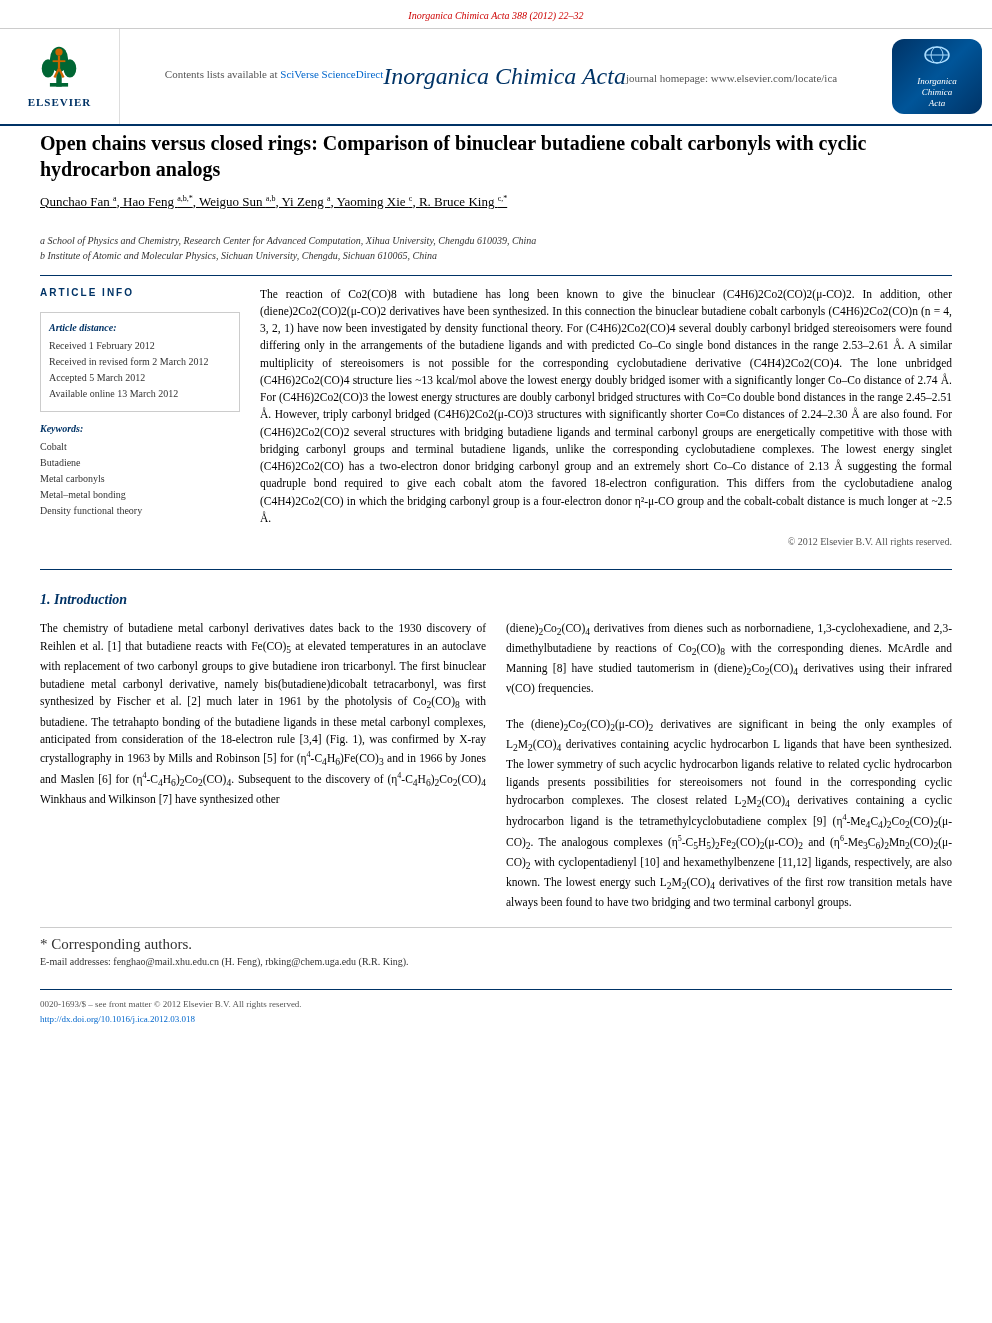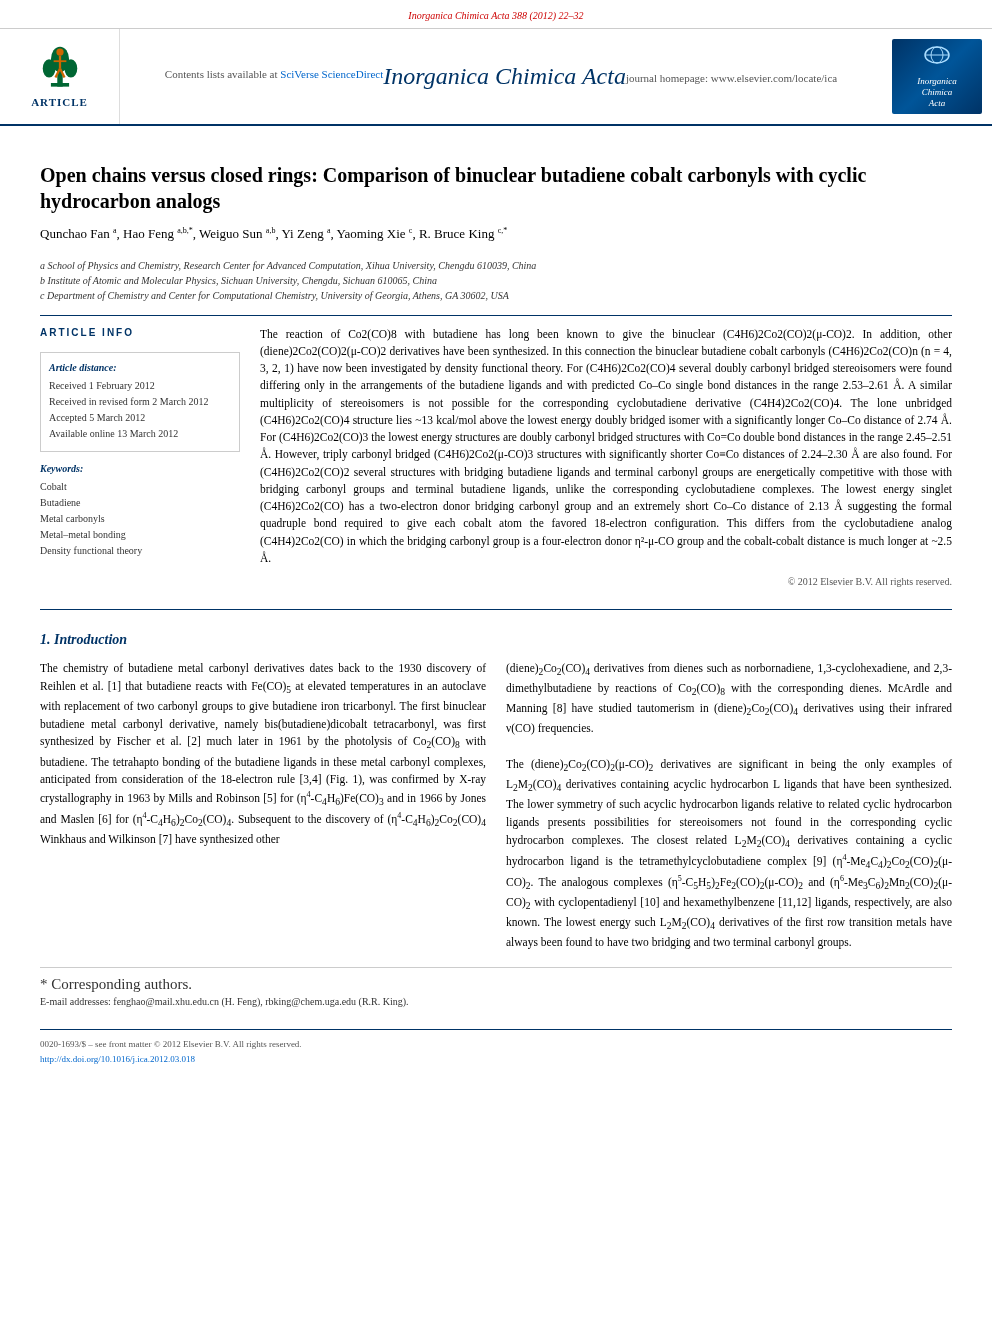--- a/index.html
+++ b/index.html
@@ -99,47 +99,48 @@
       height: 75px;
       background: linear-gradient(135deg, #003366 0%, #005599 50%, #003366 100%);
       display: flex;
       flex-direction: column;
       align-items: center;
       justify-content: center;
       color: white;
       font-size: 8px;
       text-align: center;
       padding: 5px;
-      border-radius: 2px;
+      border-radius: 12px;
       gap: 11px;
     }
     .journal-logo-box .logo-title {
       font-style: italic;
       font-size: 9px;
       line-height: 1.2;
     }
 
     
     .main-content {
-      padding: 36px 40px;
+      padding: 4px 40px;
     }
 
     
     .article-title {
       font-size: 20px;
       font-weight: bold;
       color: #000;
       margin-bottom: 10px;
       line-height: 1.3;
     }
 
     
     .authors {
       font-size: 13px;
-      margin-bottom: 15px;
+      margin-bottom: 22px;
+      text-decoration: underline;
     }
 
     
     .affiliations {
       font-size: 10px;
       font-style: italic;
       color: #333;
       margin-bottom: 12px;
       line-height: 1.5;
     }
@@ -307,21 +308,21 @@
         <ellipse cx="37" cy="28" rx="7" ry="10" fill="#006633"></ellipse>
         <rect x="22" y="30" width="6" height="18" fill="#006633"></rect>
         <rect x="15" y="44" width="20" height="4" fill="#006633"></rect>
 
         <circle cx="25" cy="10" r="4" fill="#cc6600"></circle>
         <line x1="25" y1="14" x2="25" y2="28" stroke="#cc6600" stroke-width="2.5"></line>
         <line x1="18" y1="20" x2="32" y2="20" stroke="#cc6600" stroke-width="2"></line>
         <line x1="25" y1="28" x2="20" y2="38" stroke="#cc6600" stroke-width="2.5"></line>
         <line x1="25" y1="28" x2="30" y2="38" stroke="#cc6600" stroke-width="2.5"></line>
       </svg>
-      <span class="elsevier-label">ARTICLE</span>
+      <span class="elsevier-label">ELSEVIER</span>
     </div>
   </div>
   <div class="header-center">
     <div class="sciverse-text">
       <span>Contents lists available at</span>
       <a class="sciverse-link">SciVerse ScienceDirect</a>
     </div>
     <div class="journal-title-main">Inorganica Chimica Acta</div>
     <div class="journal-homepage">journal homepage: www.elsevier.com/locate/ica</div>
   </div>
@@ -341,21 +342,20 @@
 
   <div class="article-title">Open chains versus closed rings: Comparison of binuclear butadiene cobalt carbonyls with cyclic hydrocarbon analogs</div>
 
   <div class="authors">
     <span>Qunchao Fan <sup>a</sup>, Hao Feng <sup>a,b,*</sup>, Weiguo Sun <sup>a,b</sup>, Yi Zeng <sup>a</sup>, Yaoming Xie <sup>c</sup>, R. Bruce King <sup>c,*</sup></span>
   </div>
 
   <div class="affiliations">
     <div>a School of Physics and Chemistry, Research Center for Advanced Computation, Xihua University, Chengdu 610039, China</div>
     <div>b Institute of Atomic and Molecular Physics, Sichuan University, Chengdu, Sichuan 610065, China</div>
-    <div>c Department of Chemistry and Center for Computational Chemistry, University of Georgia, Athens, GA 30602, USA</div>
   </div>
 
   <hr class="divider">
 
   <div class="two-col">
 
     <div class="left-col">
       <div class="section-heading">ARTICLE INFO</div>
       <div class="article-info-box">
         <div class="info-label">Article distance:</div>

